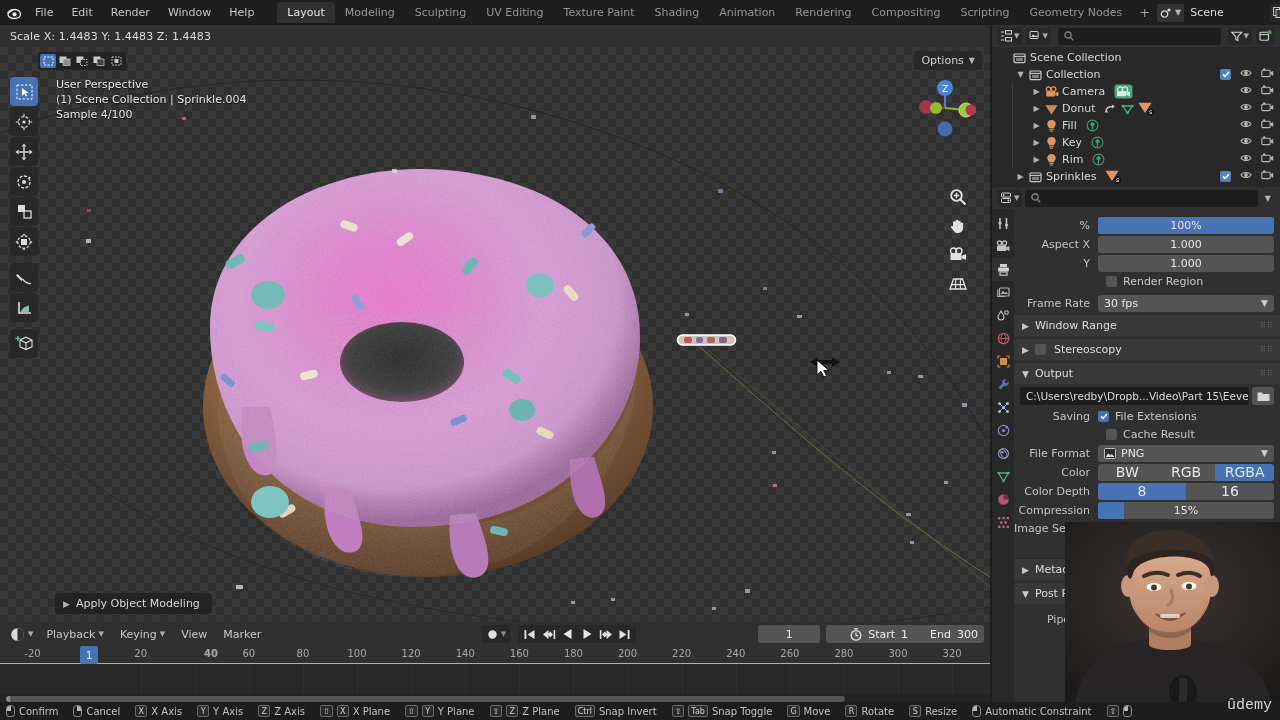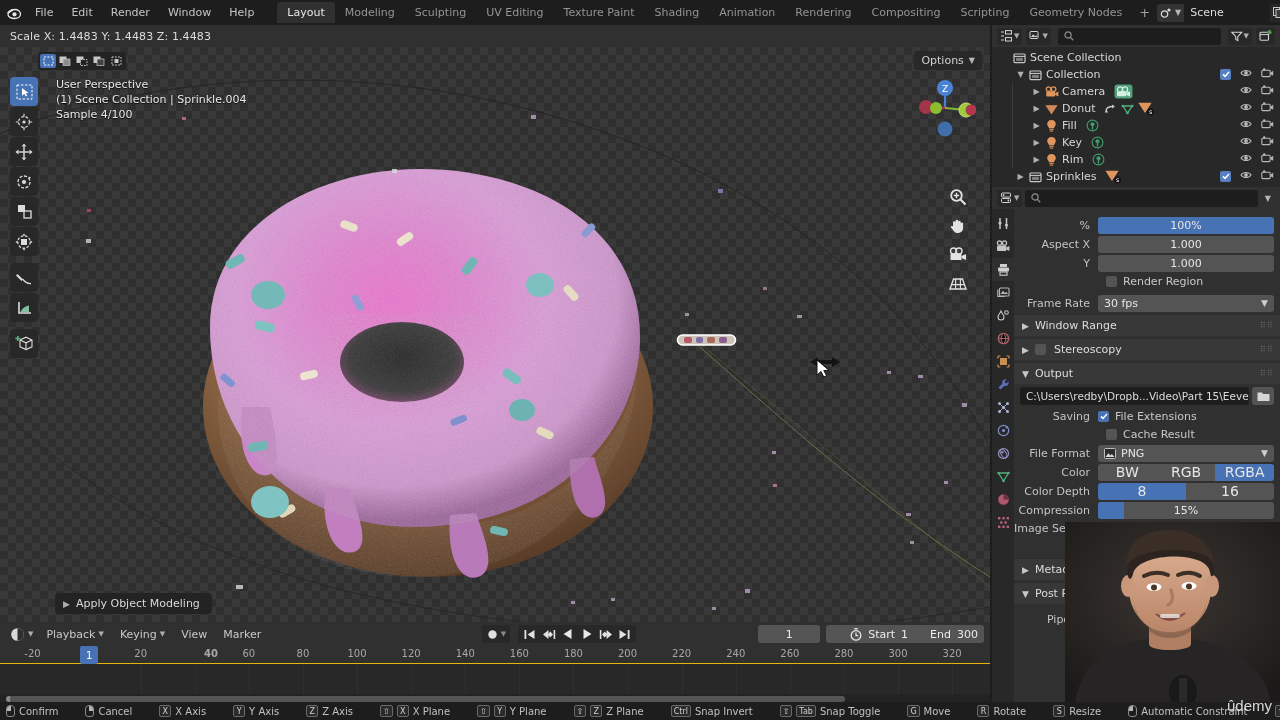--- a/index.html
+++ b/index.html
@@ -164,36 +164,36 @@
   .tl-cursor-line { position:absolute; top:18px; width:1px; background:#5a86c9; height:32px; }
   .tl-body { position:relative; height:30px; background:#282828; }
   .tl-gl { position:absolute; top:0; bottom:0; width:1px; background:#2f2f2f; }
   .tl-scroll { position:relative; height:10px; background:#232323; }
   .tl-scrollbar { position:absolute; left:10px; right:145px; top:2px; height:6px; background:#555; border-radius:3px; }
   .tl-scroll-dot { position:absolute; width:6px; height:6px; border-radius:3px; background:#8a8a8a; top:2px; }
 
   
   .statusbar {
     position:absolute; left:0; top:702px; width:1280px; height:18px; background:#1d1d1d;
-    display:flex; padding-left:6px; gap:16px; overflow:hidden;
+    display:flex; padding-left:6px; gap:4px; overflow:hidden;
   }
   .sb-item { display:flex; align-items:center; gap:4px; margin-right:11px; white-space:nowrap; }
   .sb-key {
     min-width:12px; height:12px; border:1px solid #6a6a6a; border-radius:2px; color:#d0d0d0;
     font-size:8px; display:flex; align-items:center; justify-content:center; padding:0 2px; background:#2a2a2a;
   }
   .sb-mouse { width:9px; height:12px; border:1px solid #8a8a8a; border-radius:4px 4px 3px 3px; position:relative; }
   .sb-mouse::after { content:""; position:absolute; left:0; top:0; width:4px; height:5px; background:#b5b5b5; border-radius:3px 0 0 0; }
   .sb-mouse.r::after { left:auto; right:0; border-radius:0 3px 0 0; }
   .sb-txt { color:#c0c0c0; font-size:10px; }
 
   
   .webcam { position:absolute; right:0; bottom:18px; width:215px; height:180px; overflow:hidden; z-index:30; }
   .udemy { position:absolute; right:8px; bottom:6px; color:rgba(255,255,255,.82); font-size:15px; z-index:31;
-           font-family:Liberation Sans, sans-serif; }
+           font-family:Liberation Mono, monospace; }
 
   
   .cursor { position:absolute; z-index:20; pointer-events:none; }
 </style>
 </head>
 <body>
 
 <div id="app">
 
   <div class="topbar">

